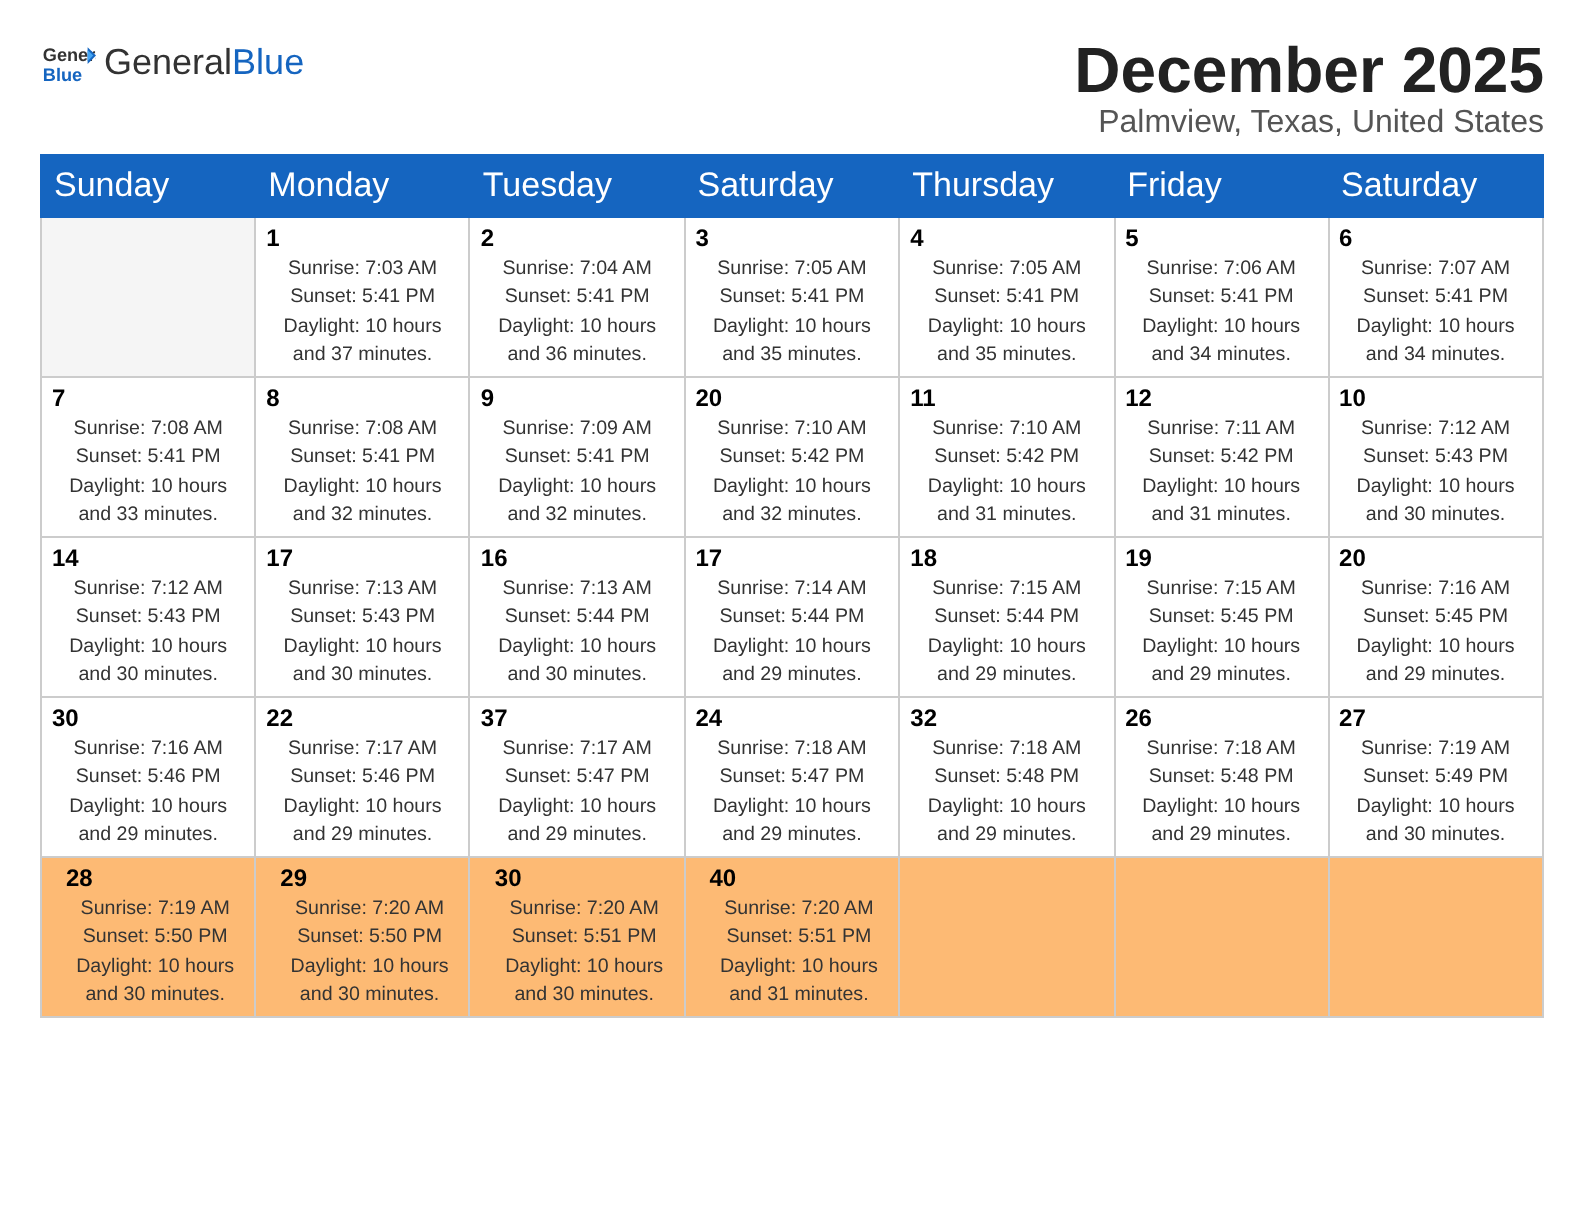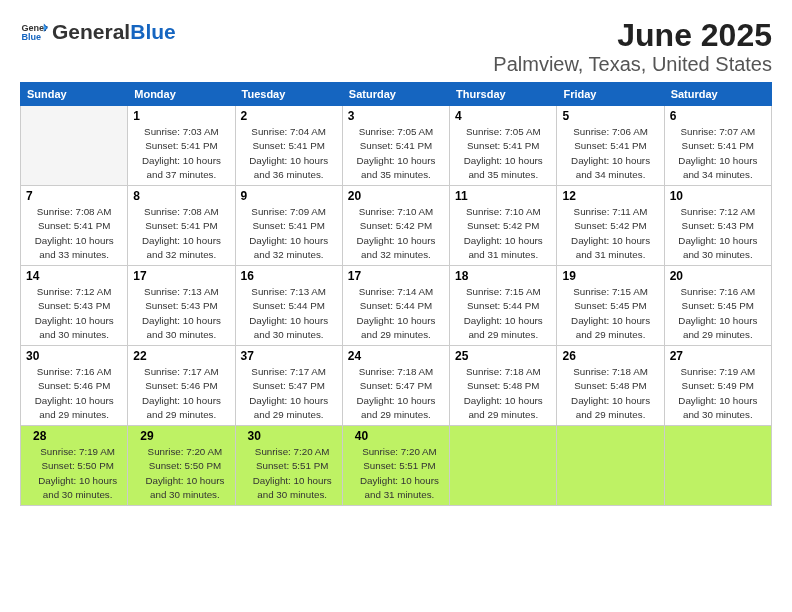--- a/index.html
+++ b/index.html
@@ -20,72 +20,72 @@
       display: flex;
       align-items: flex-start;
       justify-content: space-between;
       margin-bottom: 6px;
     }
     .logo {
       display: flex;
       align-items: center;
     }
     .logo-text {
-      font-size: 21px;
-      font-weight: bold;
+      font-size: 18px;
+      font-weight: normal;
       line-height: 1.2;
     }
     .logo-general { color: #333; }
     .logo-blue { color: #1565c0; }
     .logo-icon {
       width: 28px;
       height: 28px;
       margin-right: 4px;
     }
     .title-block {
       text-align: right;
     }
     .month-title {
       font-size: 32px;
       font-weight: bold;
       color: #222;
       line-height: 1.1;
     }
     .location {
-      font-size: 20px;
+      font-size: 16px;
       color: #555;
     }
     .calendar {
       width: 100%;
       border-collapse: collapse;
       font-size: 10.5px;
     }
     .calendar th {
       background: #1565c0;
       color: #fff;
       text-align: left;
       padding: 5px 6px;
-      font-size: 11px;
-      font-weight: bold;
+      font-size: 17px;
+      font-weight: normal;
       border: 1px solid #1565c0;
     }
     .calendar td {
       border: 1px solid #ccc;
       vertical-align: top;
       padding: 3px 5px;
       width: 108px;
       min-height: 80px;
       height: 80px;
       background: #fff;
     }
     .calendar td.empty {
       background: #f5f5f5;
     }
     .calendar tr:last-child td {
-      background: #bef264;
+      background: #fdba74;
       padding-left: 12px;
     }
     .day-num {
       font-weight: bold;
       font-size: 12px;
       display: block;
       margin-bottom: 2px;
     }
     .day-info {
       font-size: 9.8px;
@@ -106,21 +106,21 @@
         <polygon points="34,8 40,14 34,20" fill="#1565c0"></polygon>
         <polygon points="34,10 38,14 34,18" fill="#42a5f5"></polygon>
       </svg>
       <div>
         <div class="logo-text">
           <span class="logo-general">General</span><span class="logo-blue">Blue</span>
         </div>
       </div>
     </div>
     <div class="title-block">
-      <div class="month-title">June 2025</div>
+      <div class="month-title">December 2025</div>
       <div class="location">Palmview, Texas, United States</div>
     </div>
   </div>
 
   <table class="calendar">
     <thead>
       <tr>
       <th>Sunday</th>
           <th>Monday</th>
           <th>Tuesday</th>
@@ -229,21 +229,21 @@
           </td>
           <td>
             <span class="day-num">37</span>
             <div class="day-info">Sunrise: 7:17 AM<br>Sunset: 5:47 PM<br>Daylight: 10 hours<br>and 29 minutes.</div>
           </td>
           <td>
             <span class="day-num">24</span>
             <div class="day-info">Sunrise: 7:18 AM<br>Sunset: 5:47 PM<br>Daylight: 10 hours<br>and 29 minutes.</div>
           </td>
           <td>
-            <span class="day-num">25</span>
+            <span class="day-num">32</span>
             <div class="day-info">Sunrise: 7:18 AM<br>Sunset: 5:48 PM<br>Daylight: 10 hours<br>and 29 minutes.</div>
           </td>
           <td>
             <span class="day-num">26</span>
             <div class="day-info">Sunrise: 7:18 AM<br>Sunset: 5:48 PM<br>Daylight: 10 hours<br>and 29 minutes.</div>
           </td>
           <td>
             <span class="day-num">27</span>
             <div class="day-info">Sunrise: 7:19 AM<br>Sunset: 5:49 PM<br>Daylight: 10 hours<br>and 30 minutes.</div>
           </td>

